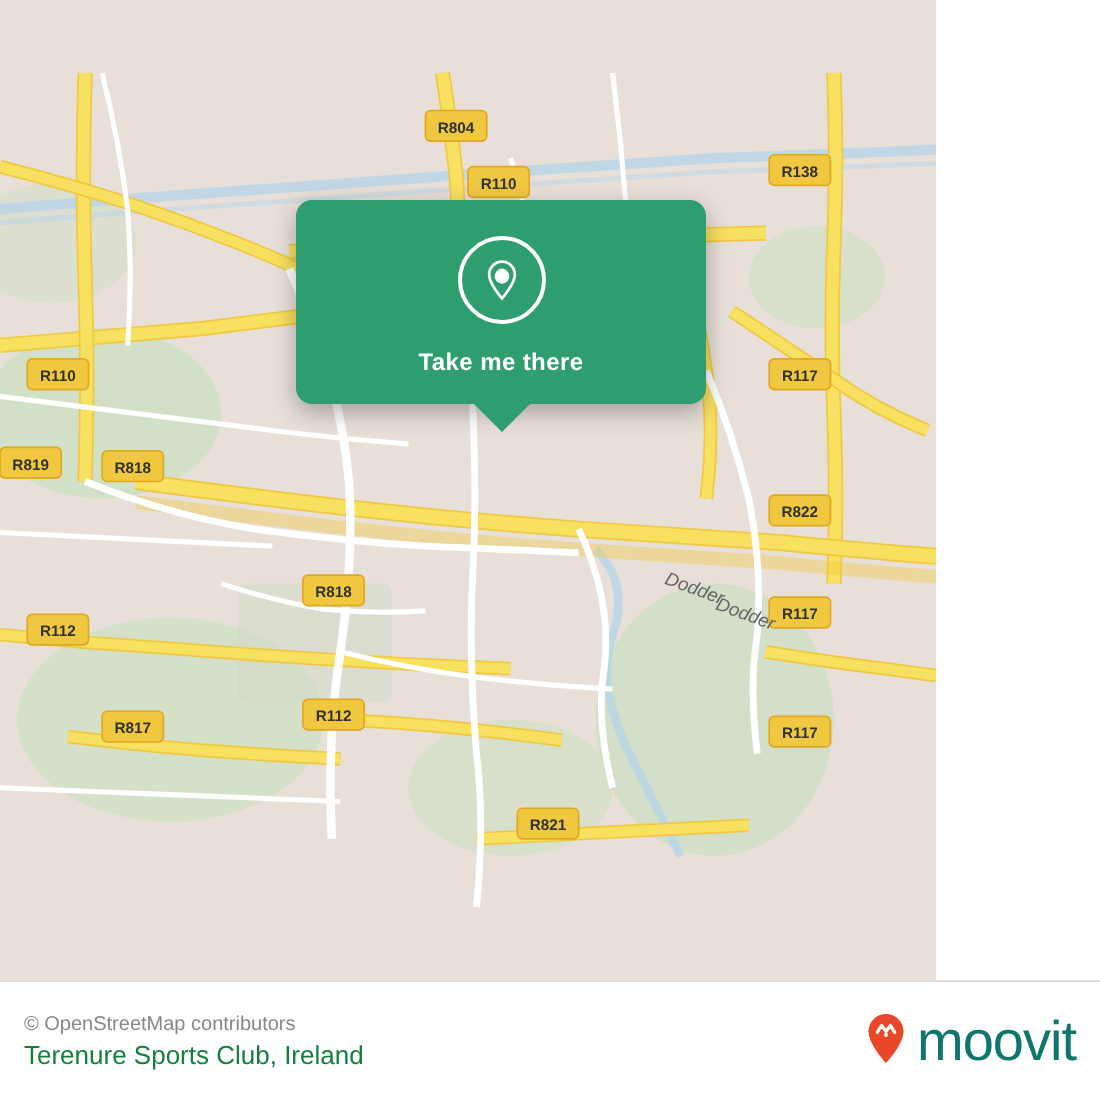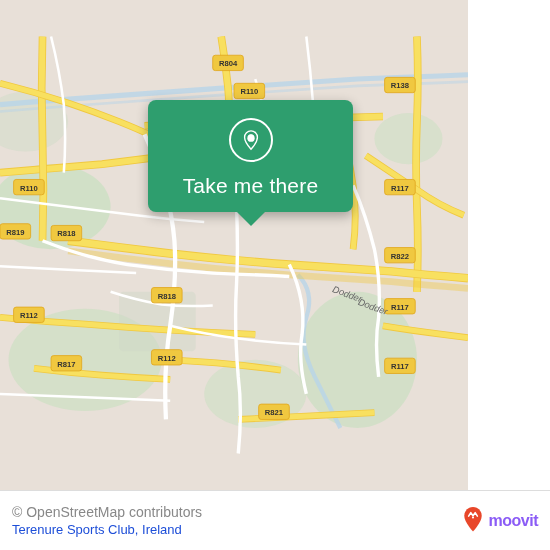--- a/index.html
+++ b/index.html
@@ -67,22 +67,22 @@
       margin-bottom: 12px;
     }
 
     .popup-icon svg {
       width: 22px;
       height: 22px;
     }
 
     .popup-label {
       color: white;
-      font-size: 21px;
-      font-weight: 400;
+      font-size: 12px;
+      font-weight: 700;
       letter-spacing: 0.2px;
       white-space: nowrap;
     }
 
     
     #bottom-bar {
       width: 550px;
       height: 60px;
       background: white;
       border-top: 1px solid #ddd;
@@ -92,45 +92,45 @@
       padding: 0 12px;
     }
 
     .bottom-left {
       display: flex;
       flex-direction: column;
       gap: 2px;
     }
 
     .copyright-text {
-      font-size: 14px;
+      font-size: 10px;
       color: #888;
     }
 
     .location-name {
       font-size: 13px;
-      color: #1d4ed8;
+      color: #15803d;
       font-weight: 400;
     }
 
     .moovit-logo {
       display: flex;
       align-items: center;
       gap: 4px;
     }
 
     .moovit-pin {
       width: 24px;
       height: 28px;
     }
 
     .moovit-text {
-      font-size: 16px;
-      font-weight: bold;
-      color: #8b5cf6;
+      font-size: 28px;
+      font-weight: normal;
+      color: #0f766e;
       letter-spacing: -0.5px;
     }
   </style>
 </head>
 <body>
 
 <div id="map-container">
 
   <svg class="map-bg" viewBox="0 0 550 490" xmlns="http://www.w3.org/2000/svg">
 

